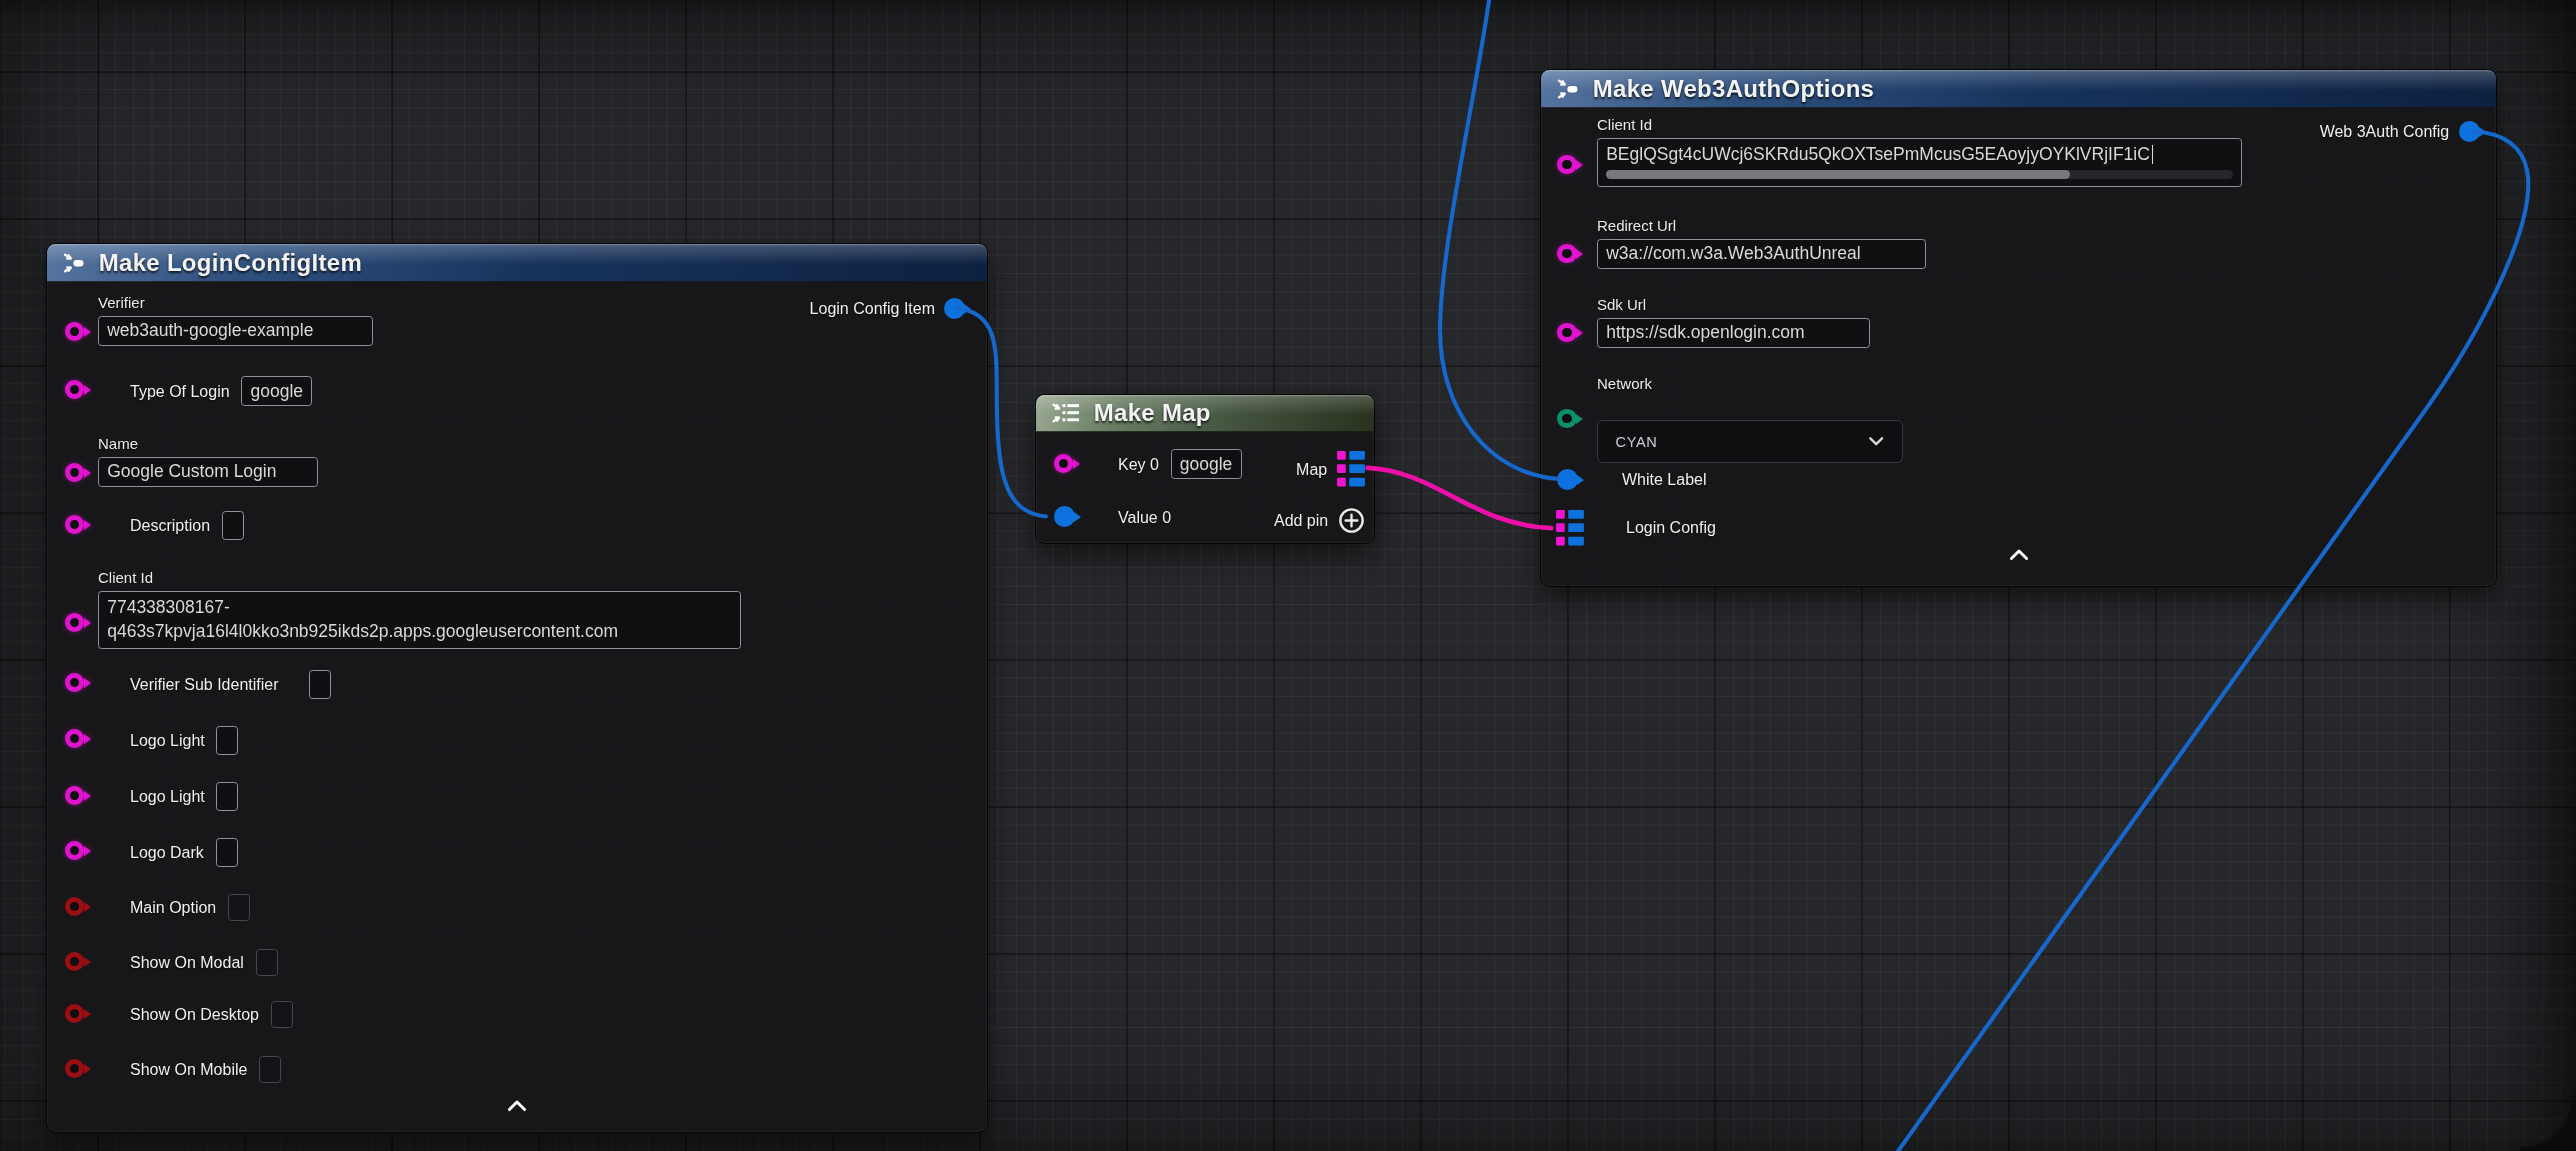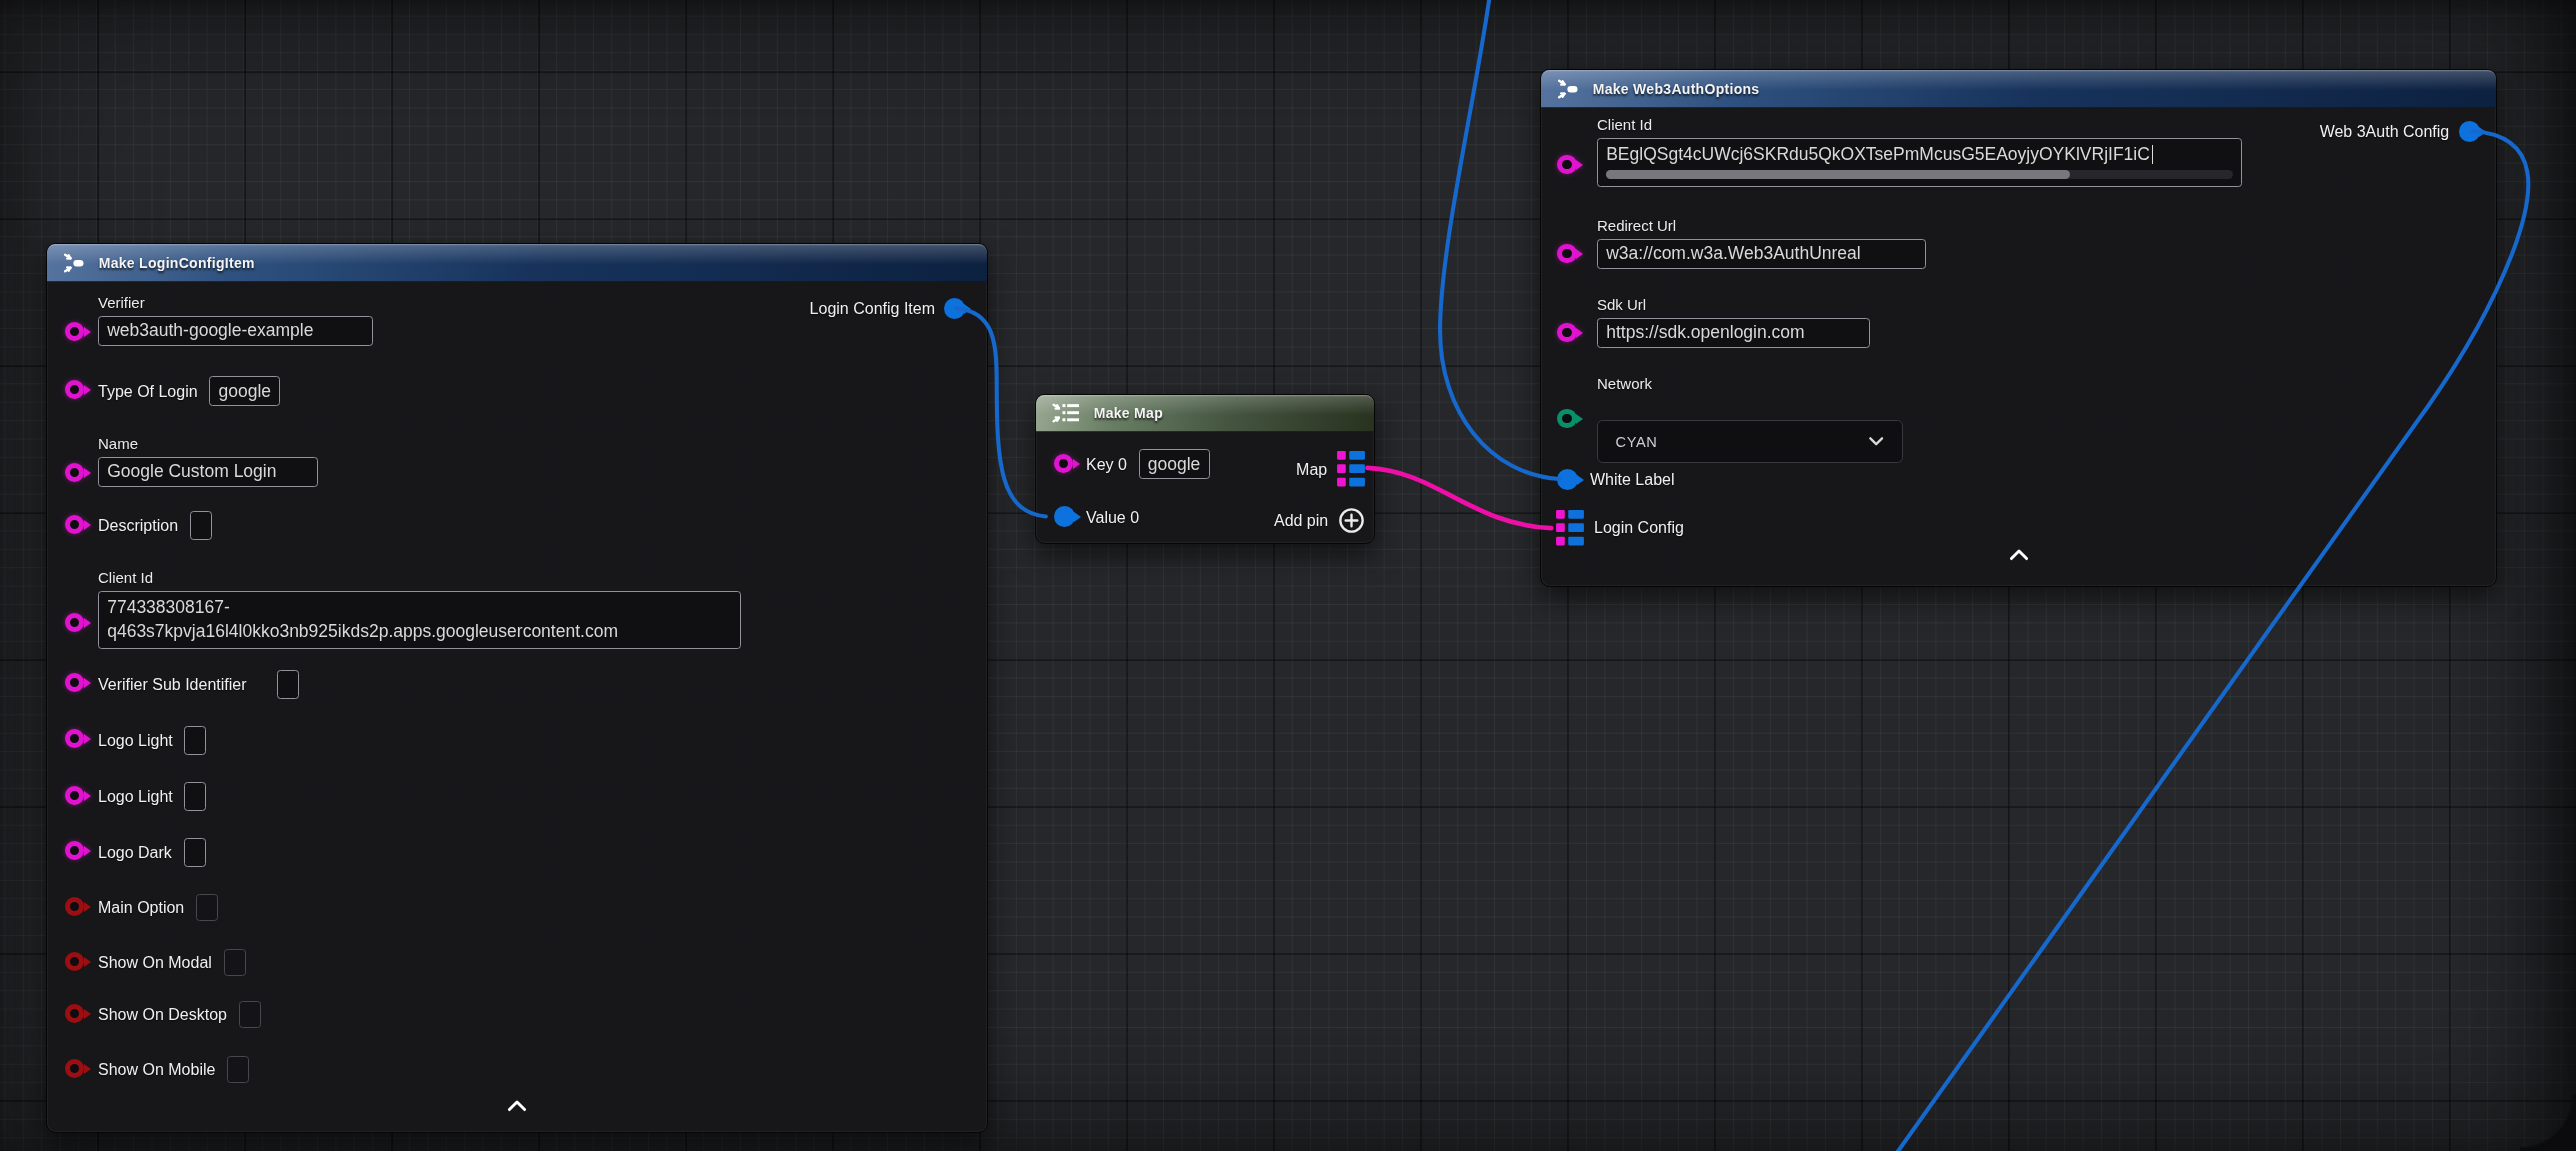--- a/index.html
+++ b/index.html
@@ -23,36 +23,36 @@
 
   .node{position:absolute;background:rgba(23,23,26,0.985);border:1.2px solid #050506;border-radius:9.4px;
     box-shadow:0 10.5px 28px rgba(0,0,0,0.55), inset 0 0 0 1.2px rgba(255,255,255,0.045);z-index:2;}
   .hdr{position:absolute;left:0;top:0;right:0;display:flex;align-items:center;gap:11.7px;
     padding:0 14px;border-radius:8.2px 8.2px 0 0;border-bottom:1.2px solid rgba(0,0,0,0.7);
     box-shadow:inset 0 1.2px 0 rgba(255,255,255,0.22);}
   .hdr-blue{background:linear-gradient(180deg, rgba(255,255,255,0.22), rgba(255,255,255,0) 55%),
     linear-gradient(100deg,#56749f 0%,#2f517f 20%,#17335c 52%,#0d2140 100%);}
   .hdr-green{background:linear-gradient(180deg, rgba(255,255,255,0.20), rgba(255,255,255,0) 55%),
     linear-gradient(100deg,#98a791 0%,#6b7f66 22%,#44543f 58%,#28321f 100%);}
-  .ttl{font-size:14px;font-weight:700;color:#f4f4f4;letter-spacing:0.3px;text-shadow:0 1.8px 2.3px rgba(0,0,0,0.75);white-space:nowrap;}
+  .ttl{font-size:24px;font-weight:700;color:#f4f4f4;letter-spacing:0.3px;text-shadow:0 1.8px 2.3px rgba(0,0,0,0.75);white-space:nowrap;}
 
   .pin{position:absolute;width:21px;height:21px;border-radius:50%;}
   .pin::after{content:"";position:absolute;left:20px;top:50%;transform:translateY(-50%);
     border-top:5.3px solid transparent;border-bottom:5.3px solid transparent;border-left:7px solid currentColor;}
   .pin.inflow{position:relative;flex:none;}
   .ring{border:5.8px solid currentColor;background:#0d0d0f;width:9.4px;height:9.4px;}
   .ring::after{left:14px;}
   .solid{background:currentColor;}
   .pin-string{color:#e013cf;filter:drop-shadow(0 0 2.9px rgba(224,19,207,0.45));}
   .pin-object{color:#0d72dd;}
   .pin-bool{color:#9c0e12;}
   .pin-enum{color:#0a8f6b;}
 
   .grp{position:absolute;}
-  .irow{position:absolute;display:flex;align-items:center;gap:11.7px;}
+  .irow{position:absolute;display:flex;align-items:center;gap:11.7px;margin-left:32px;}
   .orow{position:absolute;display:flex;align-items:center;gap:9.4px;}
   .flabel{font-size:15px;color:#ebebeb;margin-bottom:4.7px;text-shadow:0 1.2px 1.2px rgba(0,0,0,0.6);white-space:nowrap;}
   .plabel{font-size:16px;color:#f0f0f0;text-shadow:0 1.2px 1.2px rgba(0,0,0,0.6);line-height:21px;white-space:nowrap;}
   .tbox{box-sizing:border-box;background:#101013;border:1.8px solid #92929a;border-radius:3.5px;color:#d9d9d9;
     font-size:17.5px;padding:0 8.2px;display:flex;align-items:center;white-space:nowrap;height:30px;overflow:hidden;}
   .tbox.empty{width:22px;height:29px;padding:0;}
   .cbox{box-sizing:border-box;width:22px;height:27px;background:#141418;border:1.8px solid #47474c;border-radius:3.5px;}
   .bigbox{flex-direction:column;align-items:flex-start;justify-content:center;height:auto;padding:4.7px 8.2px;}
   .bigbox .tline{line-height:23.4px;}
   .caret::after{content:"";display:inline-block;width:1.8px;height:18.7px;background:#dddddd;margin-left:1.8px;vertical-align:-3.5px;}

